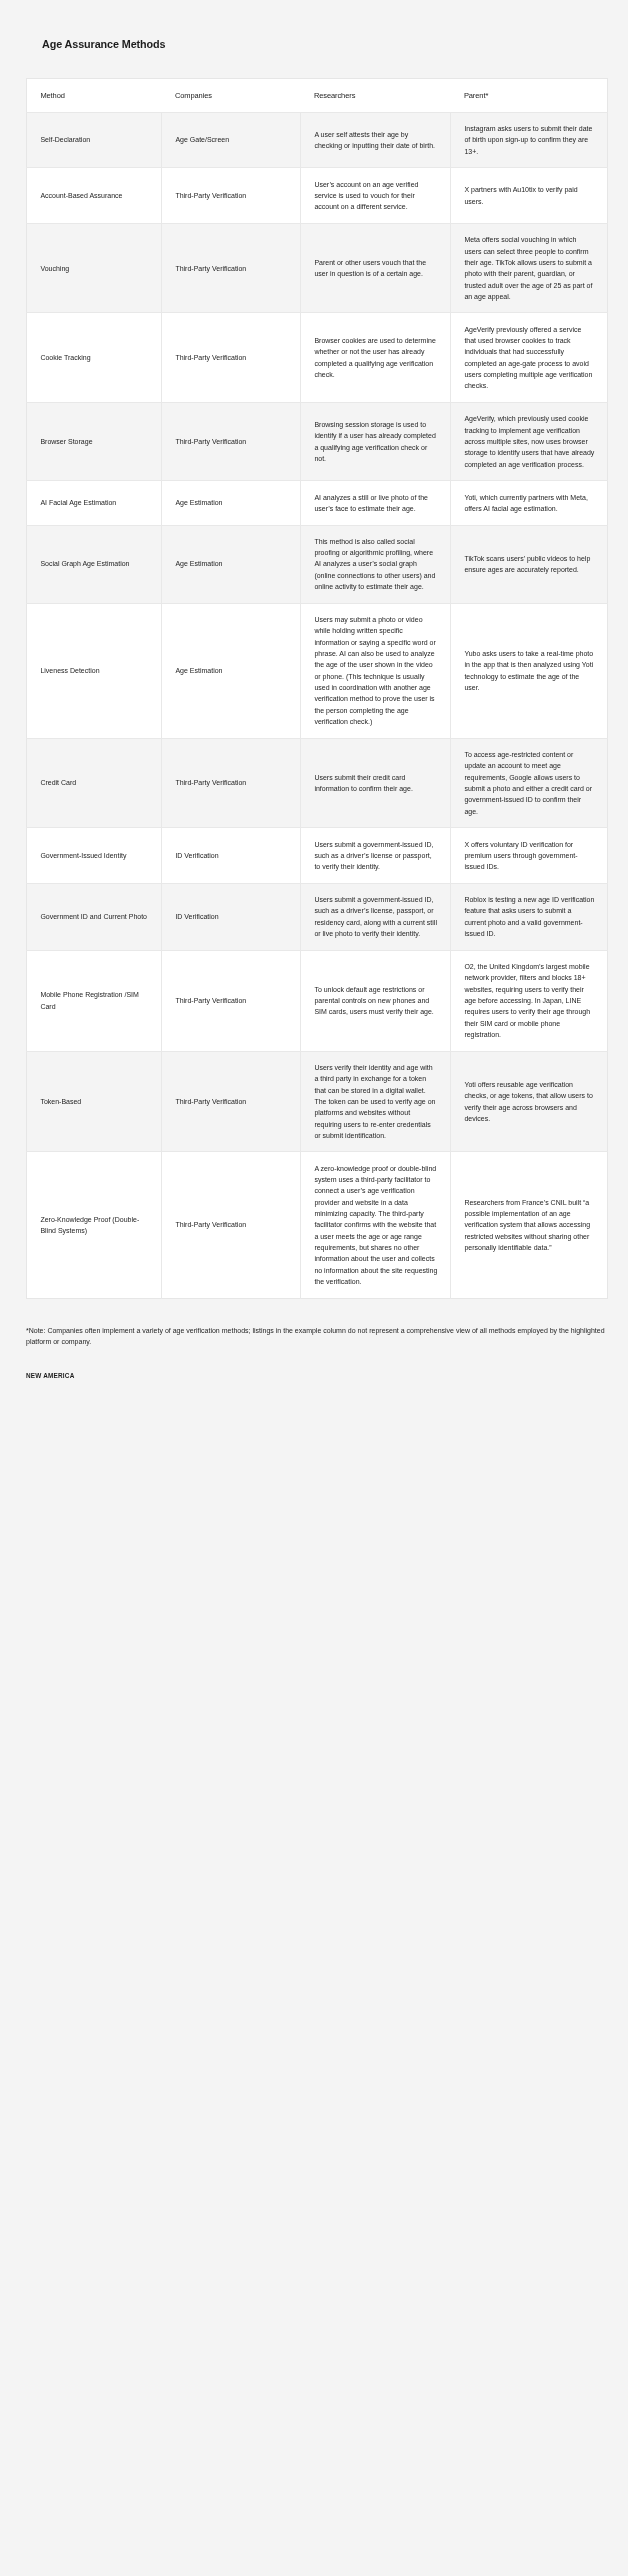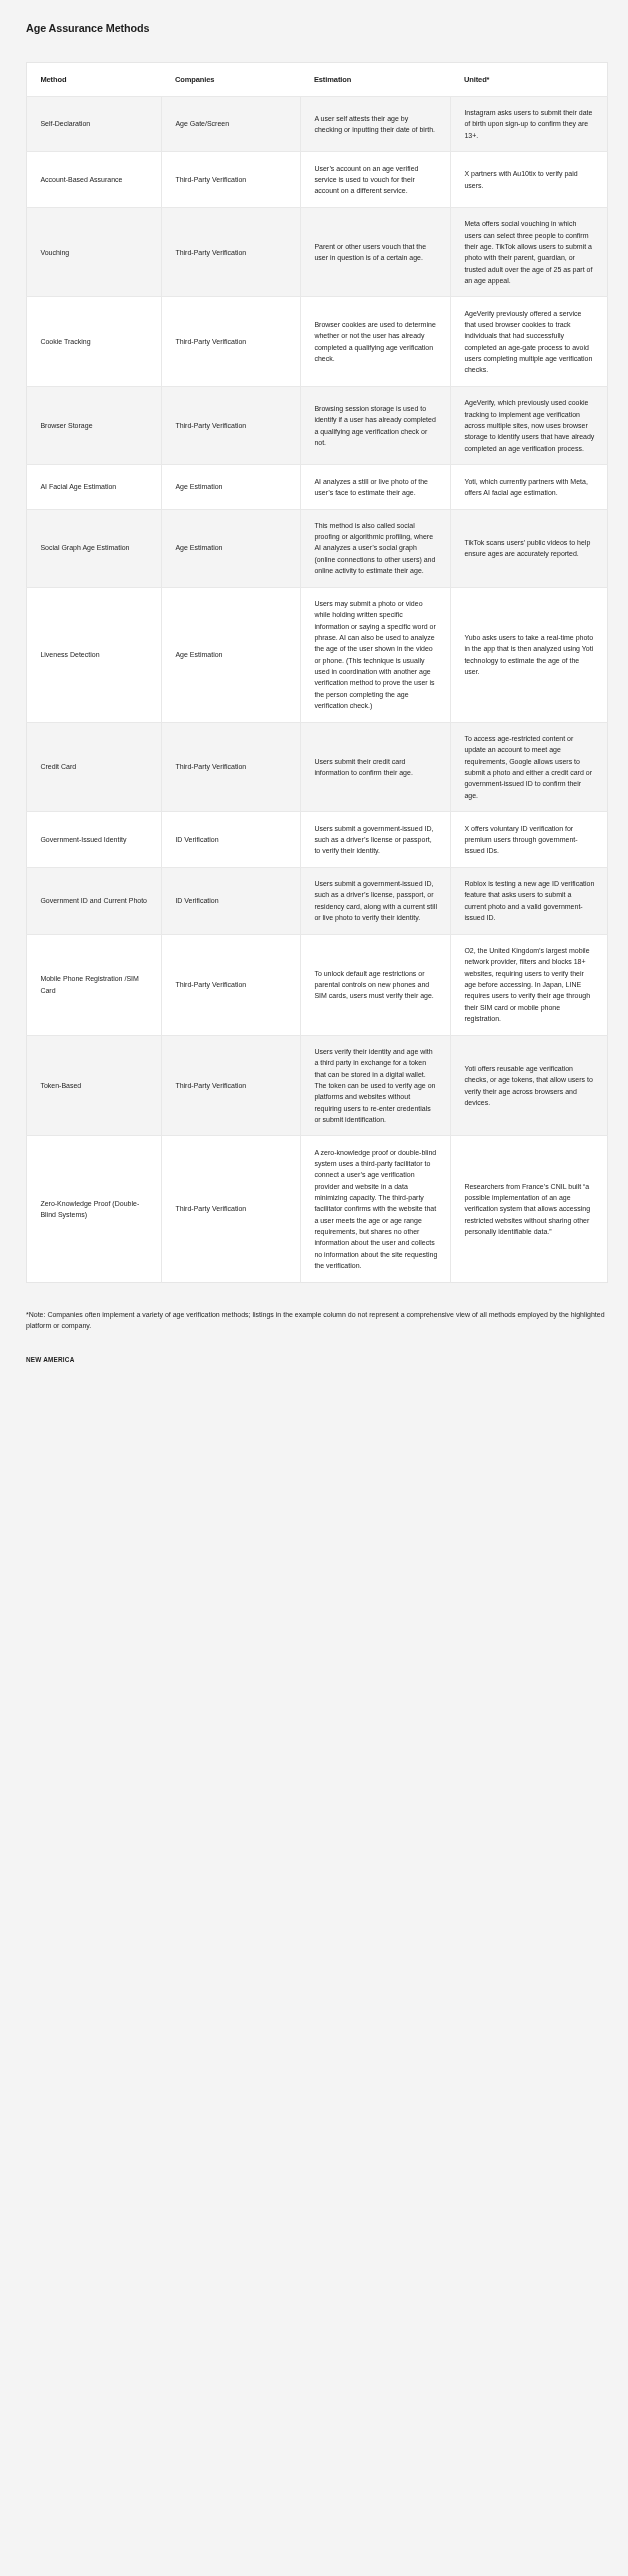--- a/index.html
+++ b/index.html
@@ -18,21 +18,21 @@
   .page {
     width: 629px;
     padding: 0;
     position: relative;
   }
   .title {
     font-size: 10.8px;
     font-weight: bold;
     letter-spacing: -0.1px;
     color: #1d1d1d;
-    margin: 0;
+    margin: 16px;
     padding: 21.6px 0 0 26px;
     line-height: 1.25;
   }
   .table-wrap {
     margin: 27px 20.6px 0 26px;
     width: 582px;
   }
   table.avtable {
     border-collapse: collapse;
     width: 582px;
@@ -42,21 +42,21 @@
   }
   table.avtable col.c-method   { width: 135px; }
   table.avtable col.c-category { width: 139px; }
   table.avtable col.c-desc     { width: 150px; }
   table.avtable col.c-example  { width: 157px; }
 
   thead th {
     background: #ffffff;
     text-align: left;
     font-size: 7.5px;
-    font-weight: bold;
+    font-weight: normal;
     color: #1d1d1d;
     padding: 12.4px 12.4px 11.3px 13.4px;
     border: none;
     vertical-align: middle;
     letter-spacing: -0.1px;
   }
   tbody td {
     font-size: 7px;
     line-height: 1.62;
     color: #232323;
@@ -100,22 +100,22 @@
       <colgroup>
         <col class="c-method">
         <col class="c-category">
         <col class="c-desc">
         <col class="c-example">
       </colgroup>
       <thead>
         <tr>
           <th>Method</th>
           <th>Companies</th>
-          <th>Estimation</th>
-          <th>United*</th>
+          <th>Researchers</th>
+          <th>Parent*</th>
         </tr>
       </thead>
       <tbody>
         <tr class="row-alt">
           <td>Self-Declaration</td>
           <td>Age Gate/Screen</td>
           <td>A user self attests their age by checking or inputting their date of birth.</td>
           <td>Instagram asks users to submit their date of birth upon sign-up to confirm they are 13+.</td>
         </tr>
         <tr class="row-plain">

